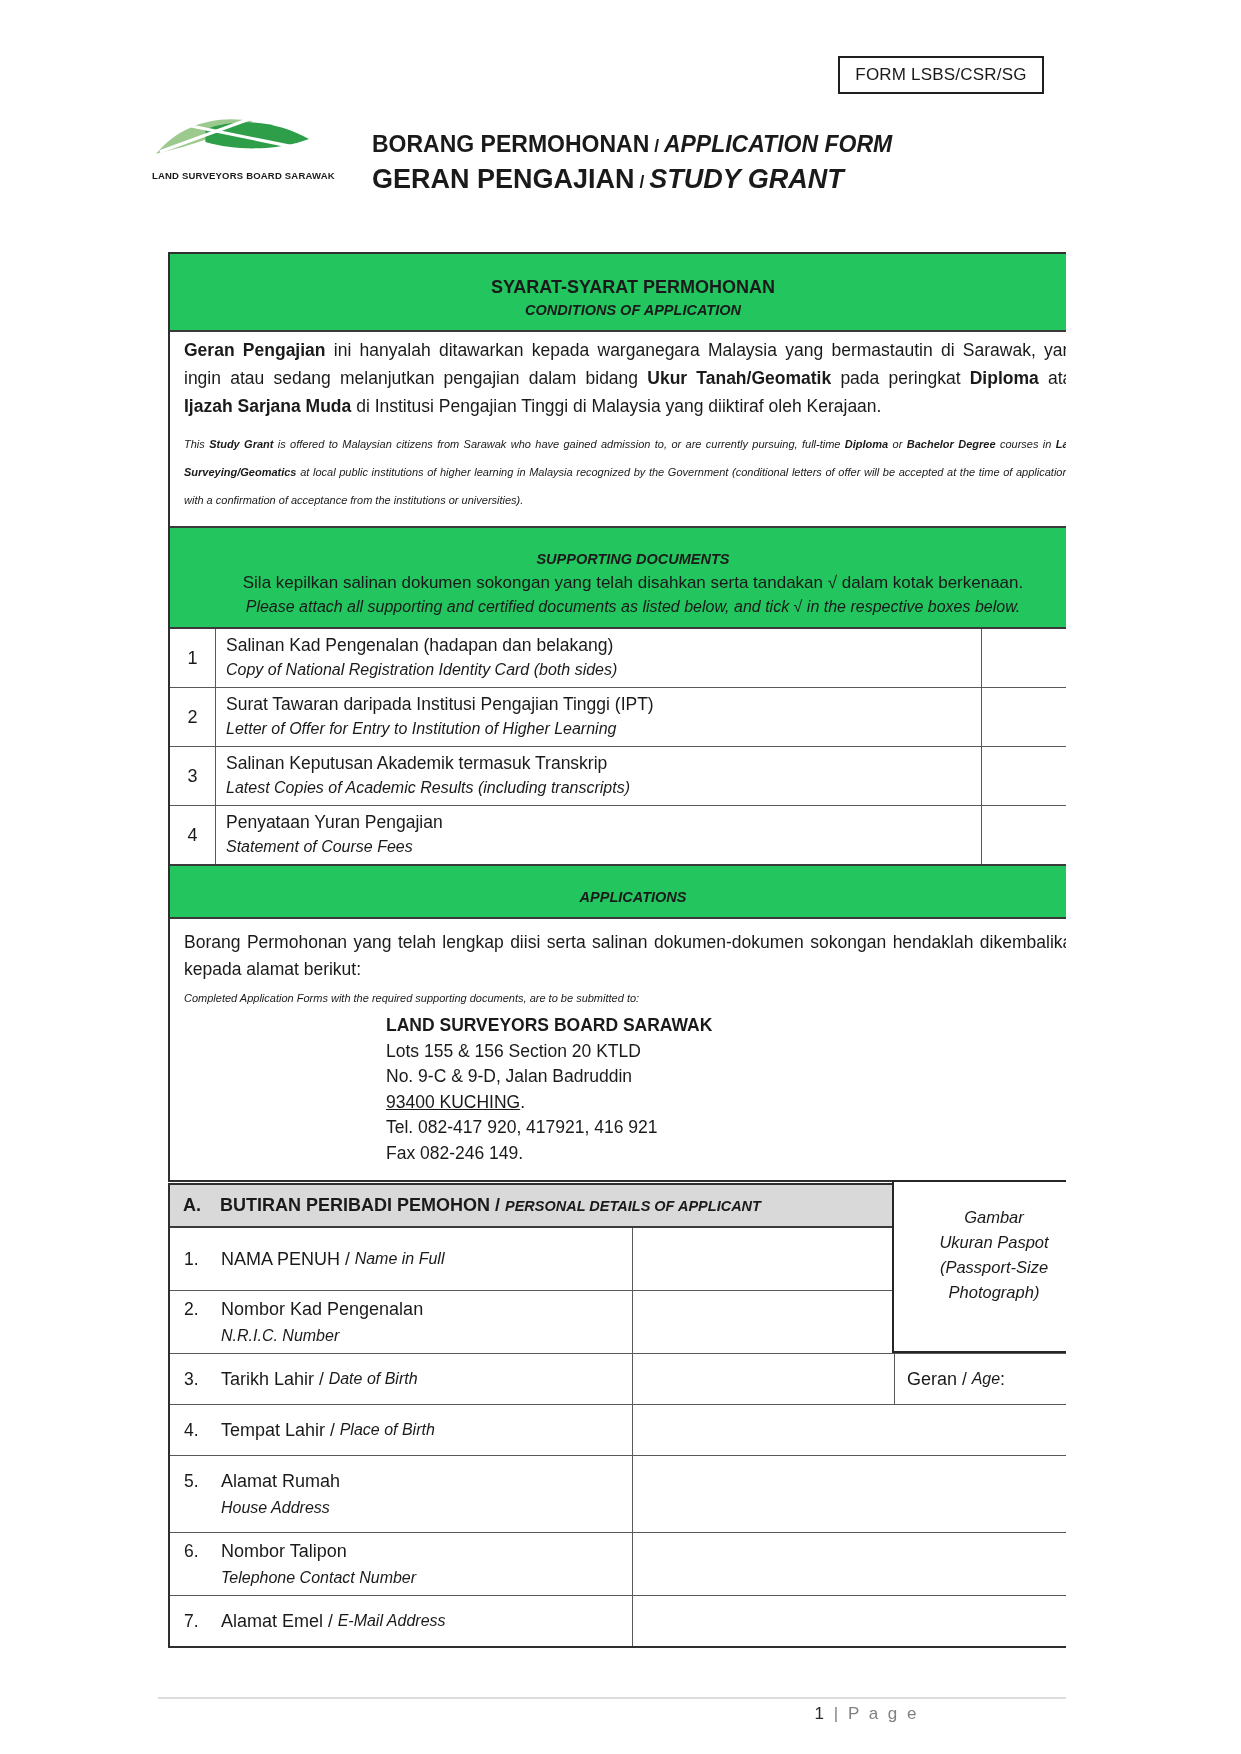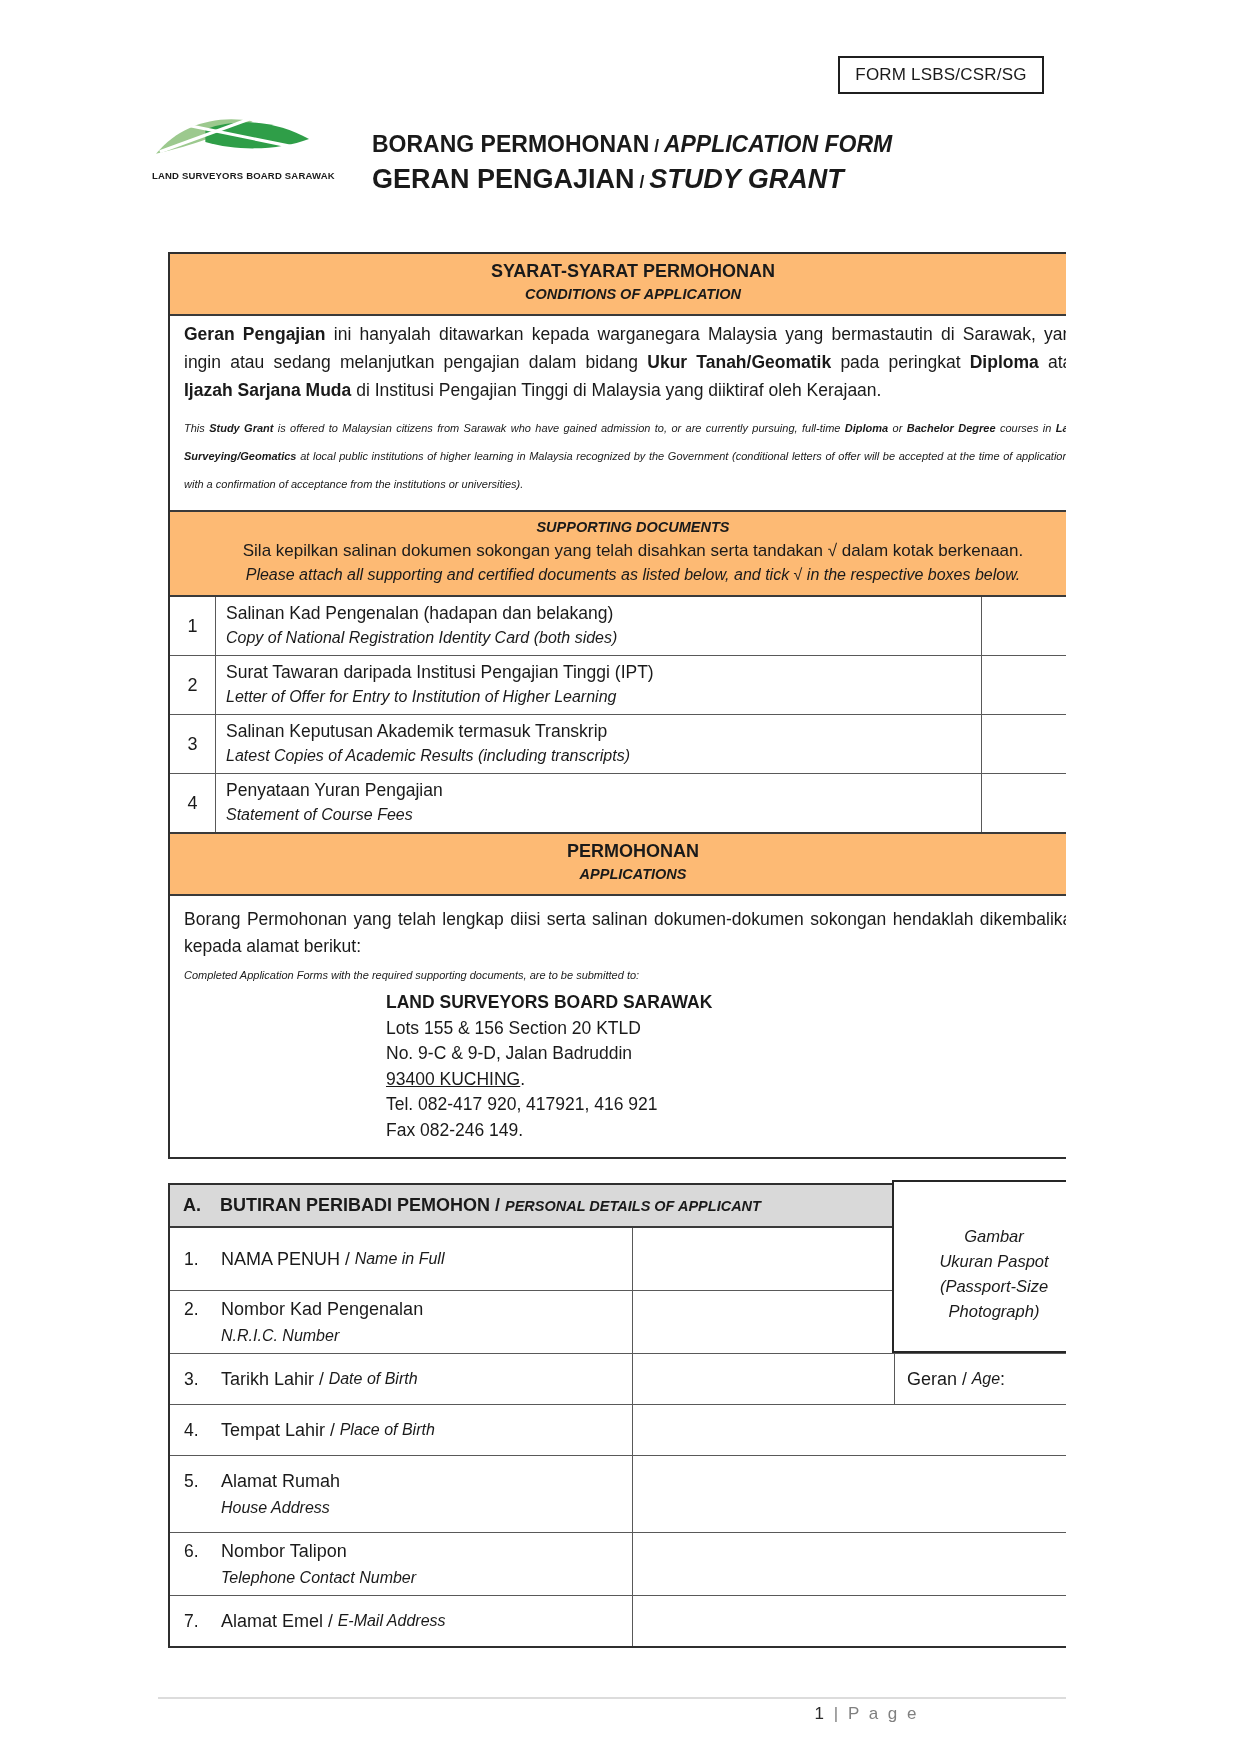--- a/index.html
+++ b/index.html
@@ -24,21 +24,21 @@
   .titles { position:absolute; left:372px; top:131px; white-space:nowrap; }
   .t1 { font-size:23px; font-weight:bold; }
   .t2 { font-size:27px; font-weight:bold; margin-top:6px; }
   .titles .en { font-style:italic; }
 
   
   .table1 {
     position:absolute; left:168px; top:252px; width:930px;
     border:2px solid #2f2f2f; box-sizing:border-box; background:#fff;
   }
-  .band { background:#fdba74; text-align:center; padding:5px 8px 9px; border-bottom:2px solid #3a3a3a; }
+  .band { background:#22c55e; text-align:center; padding:21px 8px 9px; border-bottom:2px solid #3a3a3a; }
   .band-h  { font-size:18px; font-weight:bold; line-height:25px; }
   .band-sub{ font-size:14.5px; font-weight:bold; font-style:italic; line-height:21px; }
   .band-note-my { font-size:17px; line-height:25px; }
   .band-note-en { font-size:16px; font-style:italic; line-height:23px; }
 
   .cond-body { padding:4px 14px 12px; border-bottom:2px solid #3a3a3a; }
   .p-my { font-size:17.5px; line-height:28px; text-align:justify; margin:0; }
   .p-en { font-size:11px; font-style:italic; line-height:28px; text-align:justify; margin:10px 0 0; }
   .b { font-weight:bold; }
 
@@ -85,21 +85,21 @@
   .stack-top { display:flex; align-items:center; line-height:27px; }
   .stack-bot { margin-left:37px; line-height:25px; }
   .a-value { border-left:1.5px solid #595959; }
   .a-val-age { border-left:1.5px solid #595959; display:flex; align-items:center; padding-left:12px; }
   .h62{min-height:62px;} .h50{min-height:50px;} .h76{min-height:76px;}
 
   
   .photo-box {
     position:absolute; left:892px; top:1180px; width:204px; height:173px;
     background:#ffffff; border:2.5px solid #262626; box-sizing:border-box; z-index:5;
-    text-align:center; font-style:italic; font-size:16.5px; line-height:25px; padding-top:42px;
+    text-align:center; font-style:italic; font-size:16.5px; line-height:25px; padding-top:23px;
   }
 
   
   .footer-line { position:absolute; left:158px; top:1697px; width:938px; height:2px; background:#dcdcdc; }
   .footer-text { position:absolute; top:1704px; right:147px; font-size:17px; color:#808080; letter-spacing:2.5px; }
   .footer-text .num { color:#2a2a2a; }
 </style>
 </head>
 <body>
 
@@ -171,21 +171,20 @@
         <div class="doc-num">4</div>
         <div class="doc-desc">
           <div class="doc-line-my">Penyataan Yuran Pengajian</div>
           <div class="doc-line-en">Statement of Course Fees</div>
         </div>
         <div class="doc-check"></div>
       </div>
     </div>
 
     <div class="band mid">
-      <div class="band-h">PERMOHONAN</div>
       <div class="band-sub">APPLICATIONS</div>
     </div>
 
     <div class="apps-body">
       <p class="p-my">Borang Permohonan yang telah lengkap diisi serta salinan dokumen-dokumen sokongan hendaklah dikembalikan kepada alamat berikut:</p>
       <p class="p-en">Completed Application Forms with the required supporting documents, are to be submitted to:</p>
       <div class="addr">
         <div class="addr-name">LAND SURVEYORS BOARD SARAWAK</div>
         <div>Lots 155 &amp; 156 Section 20 KTLD</div>
         <div>No. 9-C &amp; 9-D, Jalan Badruddin</div>

